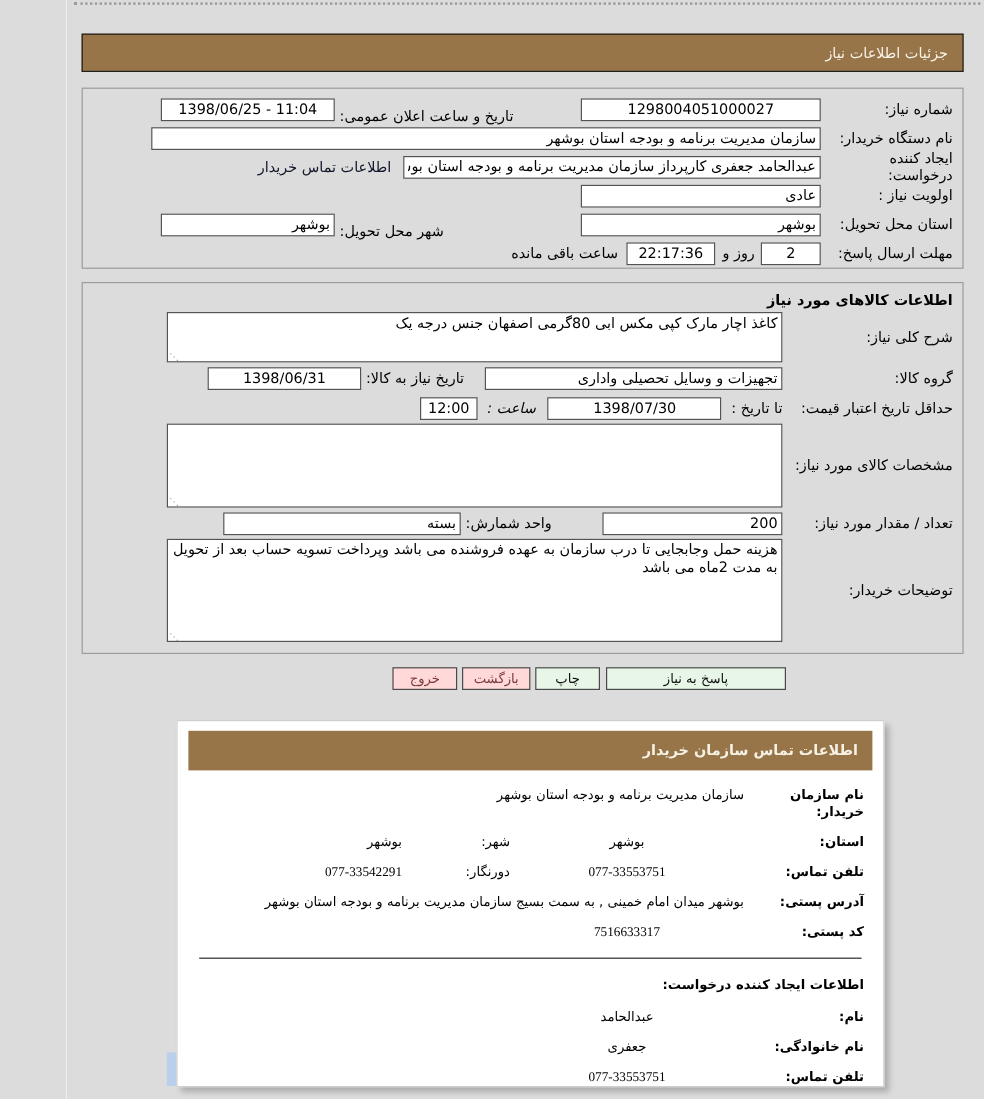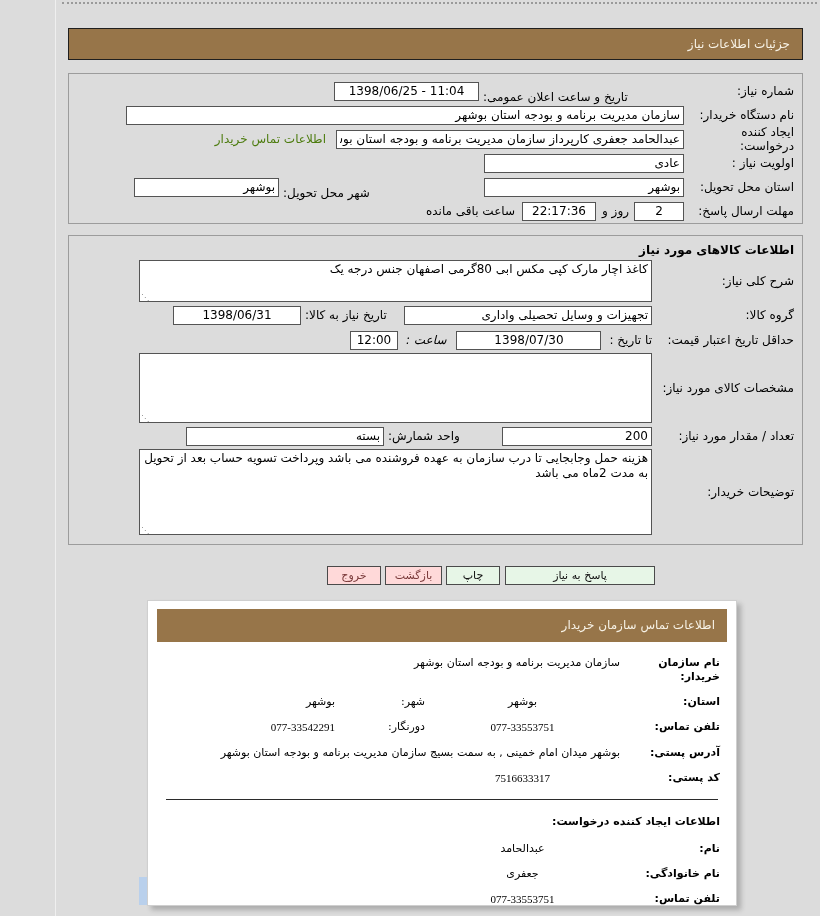--- a/index.html
+++ b/index.html
@@ -40,52 +40,52 @@
   .w145{width:145px;} .w200{width:200px;} .w348{width:348px;} .w558{width:558px;}
   .w50{width:50px;} .w74{width:74px;} .w248{width:248px;} .w140{width:128px;}
   .w150{width:150px;} .w198{width:198px;} .w48{width:48px;}
   .gap35{width:35px;flex:none;} .gap10{width:10px;flex:none;} .gap40{width:40px;flex:none;}
   .lbl2a { width:170px; flex:none; text-align:left; padding-left:4px;margin-top:12px; }
   .lbl2b { width:103px; flex:none; text-align:left; padding-left:4px; }
   .lbl2c { width:78px;  flex:none; text-align:left; padding-left:4px; }
   .inline-lbl { margin:0 0 0 6px; flex:none; }
   .suffix { margin-right:7px; flex:none; }
 
-  .link { color:#4d7c0f; cursor:pointer; white-space:nowrap;text-align:right; }
+  .link { color:#0f172a; cursor:pointer; white-space:nowrap;text-align:right; }
 
   .goods-heading { font-weight:bold; height:20px; line-height:20px; }
 
   .ta-wrap { position:relative; display:flex; }
   textarea.ctl { resize:none; overflow:hidden; line-height:15px; padding:1px 3px; }
   .ta-desc  { width:513px; height:42px; }
   .ta-specs { width:513px; height:70px; }
   .ta-notes { width:513px; height:86px; }
   .row-top { align-items:center; }
   .grip { position:absolute; left:2px; bottom:0px; font-size:8px; color:#8a8a8a; line-height:8px; pointer-events:none; }
 
   .btn-bar { position:absolute; top:556px; right:165px; display:flex; }
   .btn {
     height:19px; border:1px solid #4a4a4a; font-size:11px;
     display:flex; align-items:center; justify-content:center;
-    cursor:pointer; flex:none; font-family:inherit;margin-top:10px;
+    cursor:pointer; flex:none; font-family:inherit;
   }
   .btn-green { background:#e7f6e7; color:#111; }
   .btn-pink  { background:#ffd9d9; color:#7a3a3a; }
   .b-respond{width:150px;} .b-attach{width:178px; margin-right:5px;}
   .b-print{width:54px; margin-right:5px;} .b-back{width:57px; margin-right:4px;}
   .b-exit{width:54px; margin-right:4px;}
 
   .popup {
     position:absolute; top:600px; right:83px; width:590px; height:306px;
     background:#fff; border:1px solid #cfcfcf;
     box-shadow:4px 4px 5px rgba(0,0,0,0.22);
   }
   .popup-title {
     margin:8px 9px 0 9px; height:33px; background:#977549;
-    color:#f7f2e6; font-weight:normal; font-size:12px;
+    color:#f7f2e6; font-weight:bold; font-size:12px;
     line-height:33px; padding:0 12px;
   }
   .popup-body { padding:14px 16px 0 16px; font-size:11px; }
   .crow { display:flex; align-items:flex-start; margin-bottom:11px; line-height:14px; }
   .c-label  { width:100px; flex:none; font-weight:bold; }
   .c-val1   { width:195px; flex:none; text-align:center; white-space:nowrap; }
   .c-label2 { width:90px;  flex:none; font-weight:normal; }
   .c-val2   { width:160px; flex:none; white-space:nowrap; }
   .c-addr   { flex:1; }
   .hrline { border-top:1px solid #2b2b2b; margin:14px 2px 15px 2px; }
@@ -97,20 +97,21 @@
 <body>
 
 <div class="left-rule"></div>
 <div class="top-dotted"></div>
 
 <div class="title-bar">جزئیات اطلاعات نیاز</div>
 
 <div class="panel" id="panel-need">
   <div class="frow">
     <span class="flabel">شماره نیاز:</span>
+    <input class="ctl w200 center ltr" readonly="" value="1298004051000027" style="">
     <span class="gap35"></span>
     <span class="lbl2a">تاریخ و ساعت اعلان عمومی:</span>
     <input class="ctl w145 center ltr" readonly="" value="1398/06/25 - 11:04" style="">
   </div>
   <div class="frow">
     <span class="flabel">نام دستگاه خریدار:</span>
     <input class="ctl w558" readonly="" value="سازمان مدیریت برنامه و بودجه استان بوشهر" style="">
   </div>
   <div class="frow">
     <span class="flabel">ایجاد کننده درخواست:</span>

